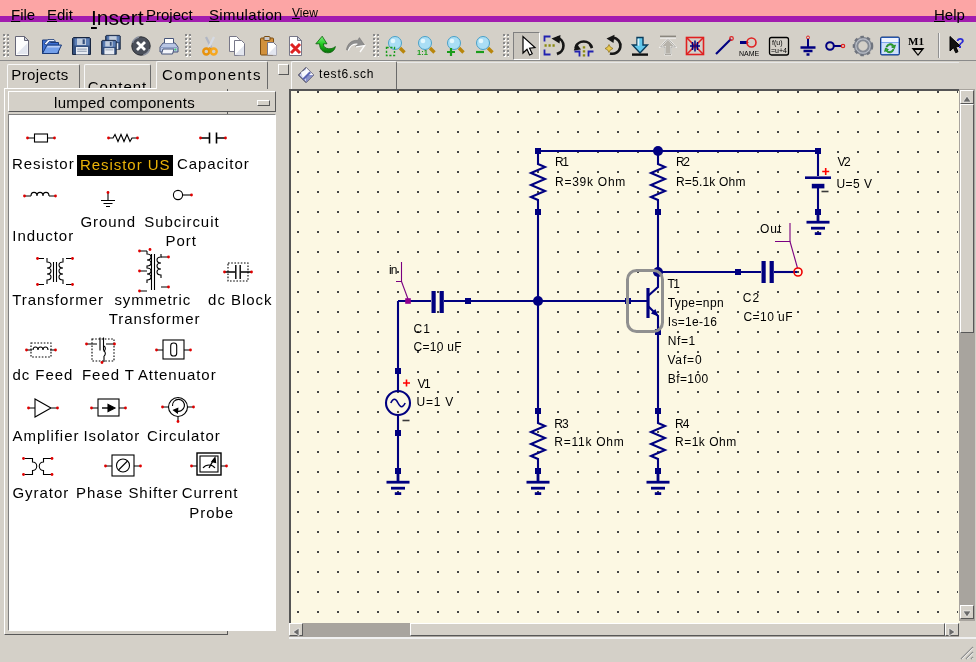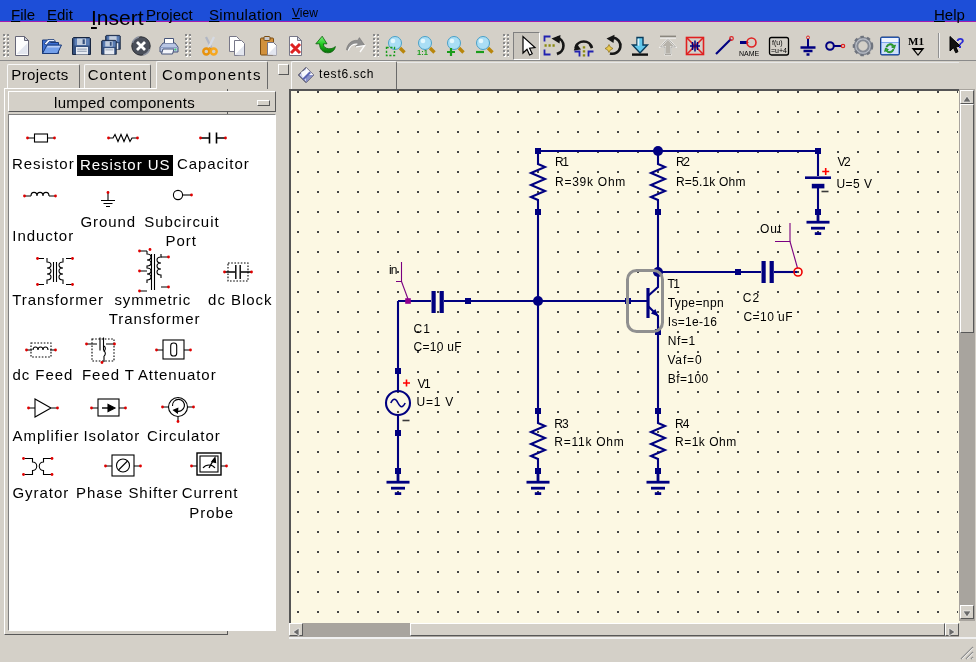--- a/index.html
+++ b/index.html
@@ -7,21 +7,21 @@
 .a{position:absolute}
 .rz{border-top:1px solid #fff;border-left:1px solid #fff;border-right:1px solid #585858;border-bottom:1px solid #585858}
 .sk{border-top:1px solid #808080;border-left:1px solid #808080;border-right:1px solid #fff;border-bottom:1px solid #fff}
 .tabi{background:#d4d0c8;border-top:1px solid #f8f8f8;border-left:1px solid #f8f8f8;border-right:1px solid #6a6a6a;border-top-left-radius:2px;border-top-right-radius:2px;text-align:center;font-size:15px}
 .st{font-size:12px;letter-spacing:1.0px;white-space:pre;line-height:17px}
 .handle{background-image:radial-gradient(circle,#8a8a8a 1px,rgba(0,0,0,0) 1.2px),radial-gradient(circle,#fff 1px,rgba(0,0,0,0) 1.2px);background-size:4px 4px,4px 4px;background-position:0 0,1px 1px;width:7px}
 .lbl{font-size:15px;letter-spacing:0.95px;white-space:pre}
 </style></head>
 <body>
 
-<div class="a" style="left:0;top:0;width:976px;height:22px;background:#1d4ed8;border-bottom:1px solid #a21caf">
+<div class="a" style="left:0;top:0;width:976px;height:22px;background:#fca5a5;border-bottom:6px solid #a21caf">
  <div class="a" style="left:11px;top:6px;font-size:15px"><u>F</u>ile</div>
  <div class="a" style="left:47px;top:6px;font-size:15px"><u>E</u>dit</div>
  <div class="a" style="left:91px;top:6px;font-size:21px"><u>I</u>nsert</div>
  <div class="a" style="left:146px;top:6px;font-size:15px"><u>P</u>roject</div>
  <div class="a" style="left:209px;top:6px;font-size:15px;letter-spacing:0.35px"><u>S</u>imulation</div>
  <div class="a" style="left:292px;top:6px;font-size:12px"><u>V</u>iew</div>
  <div class="a" style="left:934px;top:6px;font-size:15px"><u>H</u>elp</div>
 </div>
 
 <div class="a" id="toolbar" style="left:0;top:31px;width:976px;height:30px;background:#d4d0c8;border-bottom:1px solid #8a8a8a">
@@ -250,21 +250,21 @@
   <path d="M8.8,16 h6.4 l-3.2,4.2 z" fill="#d4d0c8"></path>
  </svg>
 
  <svg class="a" style="left:945px;top:3px" width="24" height="24" viewBox="0 0 24 24">
   <path d="M5,2.5 V17 l3.5,-3.3 2.2,5 2.3,-1 -2.2,-4.9 4.7,-0.5 z" fill="#111" stroke="#000"></path>
   <text x="11" y="14" font-size="14" font-weight="bold" font-family="Liberation Sans" fill="#2a2ad4">?</text>
  </svg>
 </div>
 
 <div class="a tabi" style="left:7px;top:64px;width:73px;height:24px;padding-top:1px;padding-right:7px;letter-spacing:0.4px">Projects</div>
-<div class="a tabi" style="left:84px;top:64px;width:67px;height:24px;padding-top:1px;letter-spacing:1.0px">Content</div>
+<div class="a tabi" style="left:84px;top:64px;width:67px;height:24px;padding-top:13px;letter-spacing:1.0px">Content</div>
 <div class="a tabi" style="left:156px;top:61px;width:112px;height:28px;padding-top:4px;z-index:3;letter-spacing:1.5px">Components</div>
 
 <div class="a rz" style="left:4px;top:88px;width:224px;height:547px;background:#d4d0c8;z-index:2">
 
   <div class="a rz" style="left:3px;top:2px;width:268px;height:21px;background:#d4d0c8">
     <div class="a lbl" style="left:45px;top:2px;letter-spacing:0.35px">lumped components</div>
     <div class="a rz" style="left:248px;top:8px;width:13px;height:6px;background:#d4d0c8"></div>
   </div>
 
   <div class="a sk" id="complist" style="left:3px;top:25px;width:268px;height:517px;background:#fff;overflow:hidden">
@@ -380,21 +380,21 @@
         <circle cx="52" cy="458.5" r="1.4"></circle>
           <circle cx="52" cy="474.5" r="1.4"></circle>
         <circle cx="105.5" cy="466" r="1.4"></circle>
           <circle cx="140.5" cy="466" r="1.4"></circle>
         <circle cx="191.5" cy="466" r="1.4"></circle>
           <circle cx="226.5" cy="466" r="1.4"></circle>
       </g>
     </svg>
 
     <div class="a lbl" style="left:3px;top:39.6px">Resistor</div>
-    <div class="a lbl" style="left:68px;top:40px;background:#000;color:#ffffff;padding:1px 3px 3px 3px">Resistor US</div>
+    <div class="a lbl" style="left:68px;top:40px;background:#000;color:#eab308;padding:1px 3px 3px 3px">Resistor US</div>
     <div class="a lbl" style="left:167.9px;top:39.6px">Capacitor</div>
     <div class="a lbl" style="left:3.3px;top:112px">Inductor</div>
     <div class="a lbl" style="left:71.4px;top:97.5px">Ground</div>
     <div class="a lbl" style="left:135.2px;top:97.5px">Subcircuit</div>
     <div class="a lbl" style="left:156.5px;top:117.3px">Port</div>
     <div class="a lbl" style="left:3.3px;top:175.5px">Transformer</div>
     <div class="a lbl" style="left:105.4px;top:175.5px">symmetric</div>
     <div class="a lbl" style="left:199.1px;top:175.5px">dc Block</div>
     <div class="a lbl" style="left:99.8px;top:195.4px">Transformer</div>
     <div class="a lbl" style="left:3.5px;top:251.3px">dc Feed</div>

